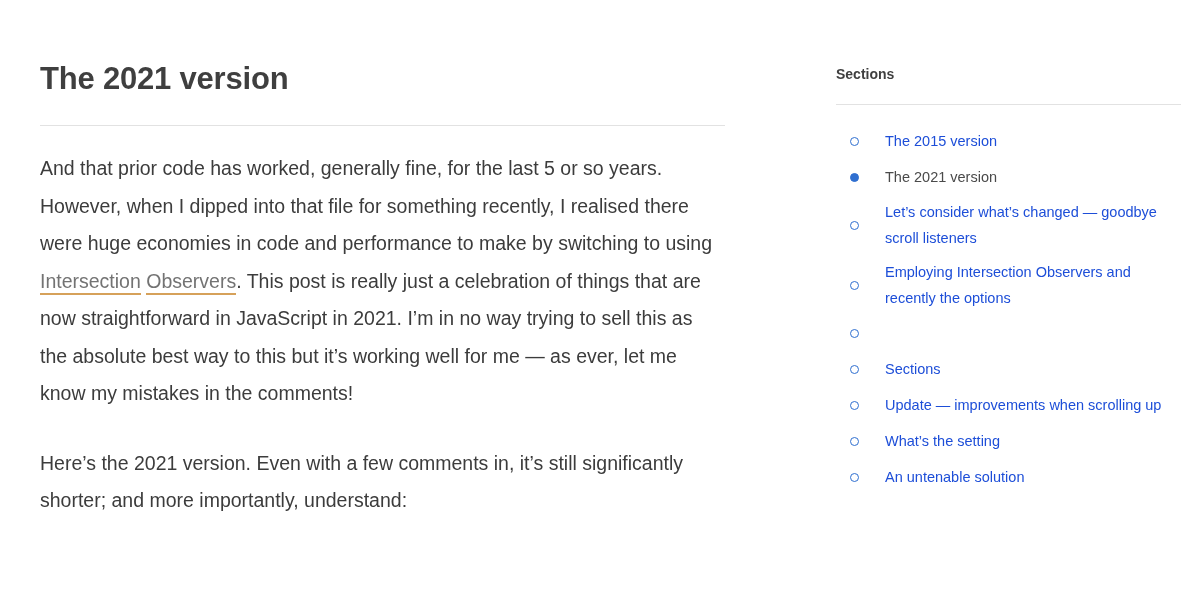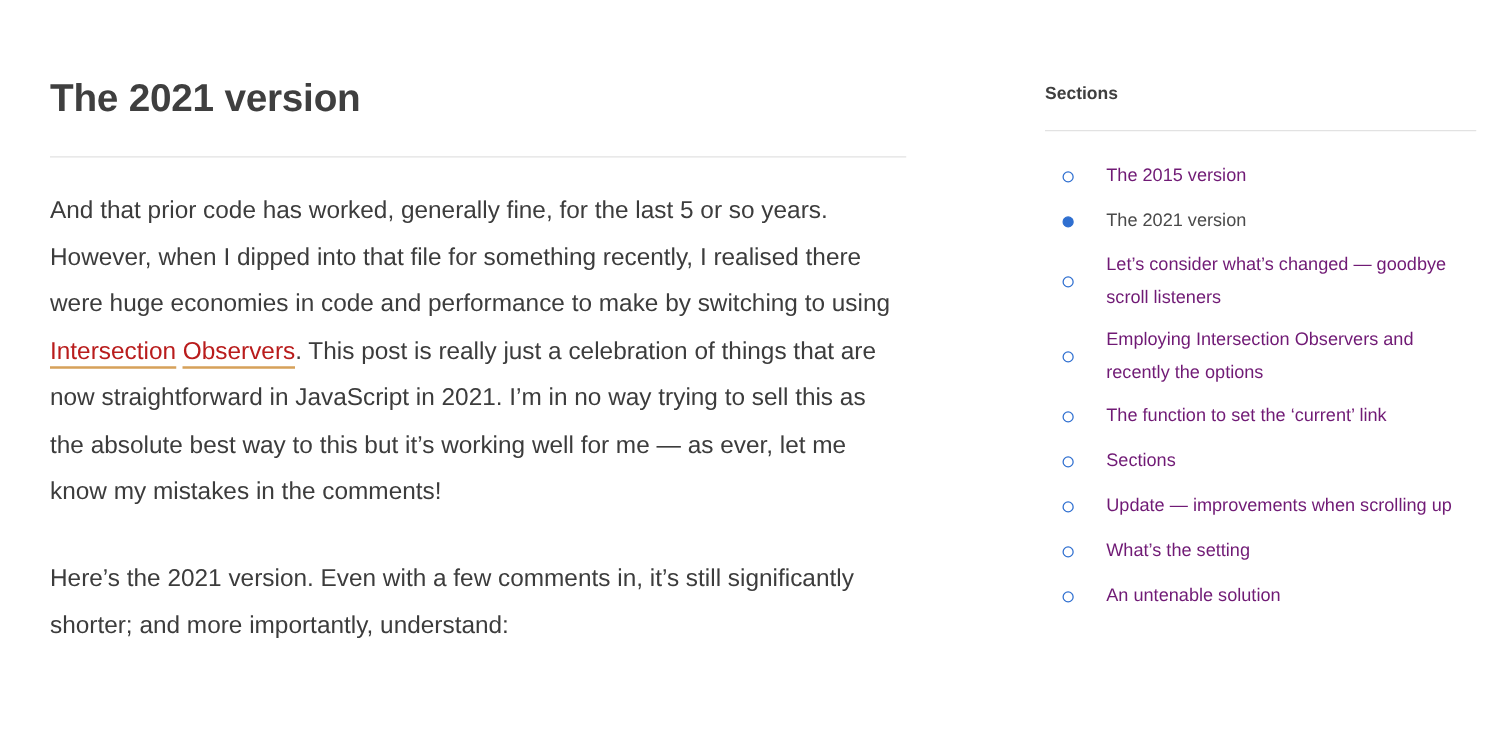--- a/index.html
+++ b/index.html
@@ -41,21 +41,21 @@
   .para {
     font-size: 19.5px;
     line-height: 37.5px;
     color: #3c3c3c;
     margin: 0 0 32px 0;
     max-width: 690px;
     font-weight: normal;
   }
   .para:last-child { margin-bottom: 0; }
   .link {
-    color: #b91c1c;
+    color: #737373;
     text-decoration: none;
     border-bottom: 2px solid #d6a15a;
     padding-bottom: 1px;
   }
   
   .sidebar {
     width: 400px;
     padding: 66px 30px 0 36px;
   }
   .sidebar-title {
@@ -91,21 +91,21 @@
     margin-right: 26px;
     margin-left: 14px;
   }
   .toc-item.active .bullet {
     background: #2f6fd0;
     border-color: #2f6fd0;
   }
   .toc-label {
     font-size: 14.5px;
     line-height: 26px;
-    color: #701a75;
+    color: #1d4ed8;
     max-width: 285px;
   }
   .toc-item.active .toc-label { color: #4a4a4a; }
 </style>
 </head>
 <body>
 
 <div id="page">
 
   <main class="article">
@@ -134,21 +134,20 @@
         <li class="toc-item">
           <span class="bullet"></span>
           <span class="toc-label">Let’s consider what’s changed — goodbye scroll listeners</span>
         </li>
         <li class="toc-item">
           <span class="bullet"></span>
           <span class="toc-label">Employing Intersection Observers and recently the options</span>
         </li>
         <li class="toc-item">
           <span class="bullet"></span>
-          <span class="toc-label">The function to set the ‘current’ link</span>
         </li>
         <li class="toc-item">
           <span class="bullet"></span>
           <span class="toc-label">Sections</span>
         </li>
         <li class="toc-item">
           <span class="bullet"></span>
           <span class="toc-label">Update — improvements when scrolling up</span>
         </li>
         <li class="toc-item">

